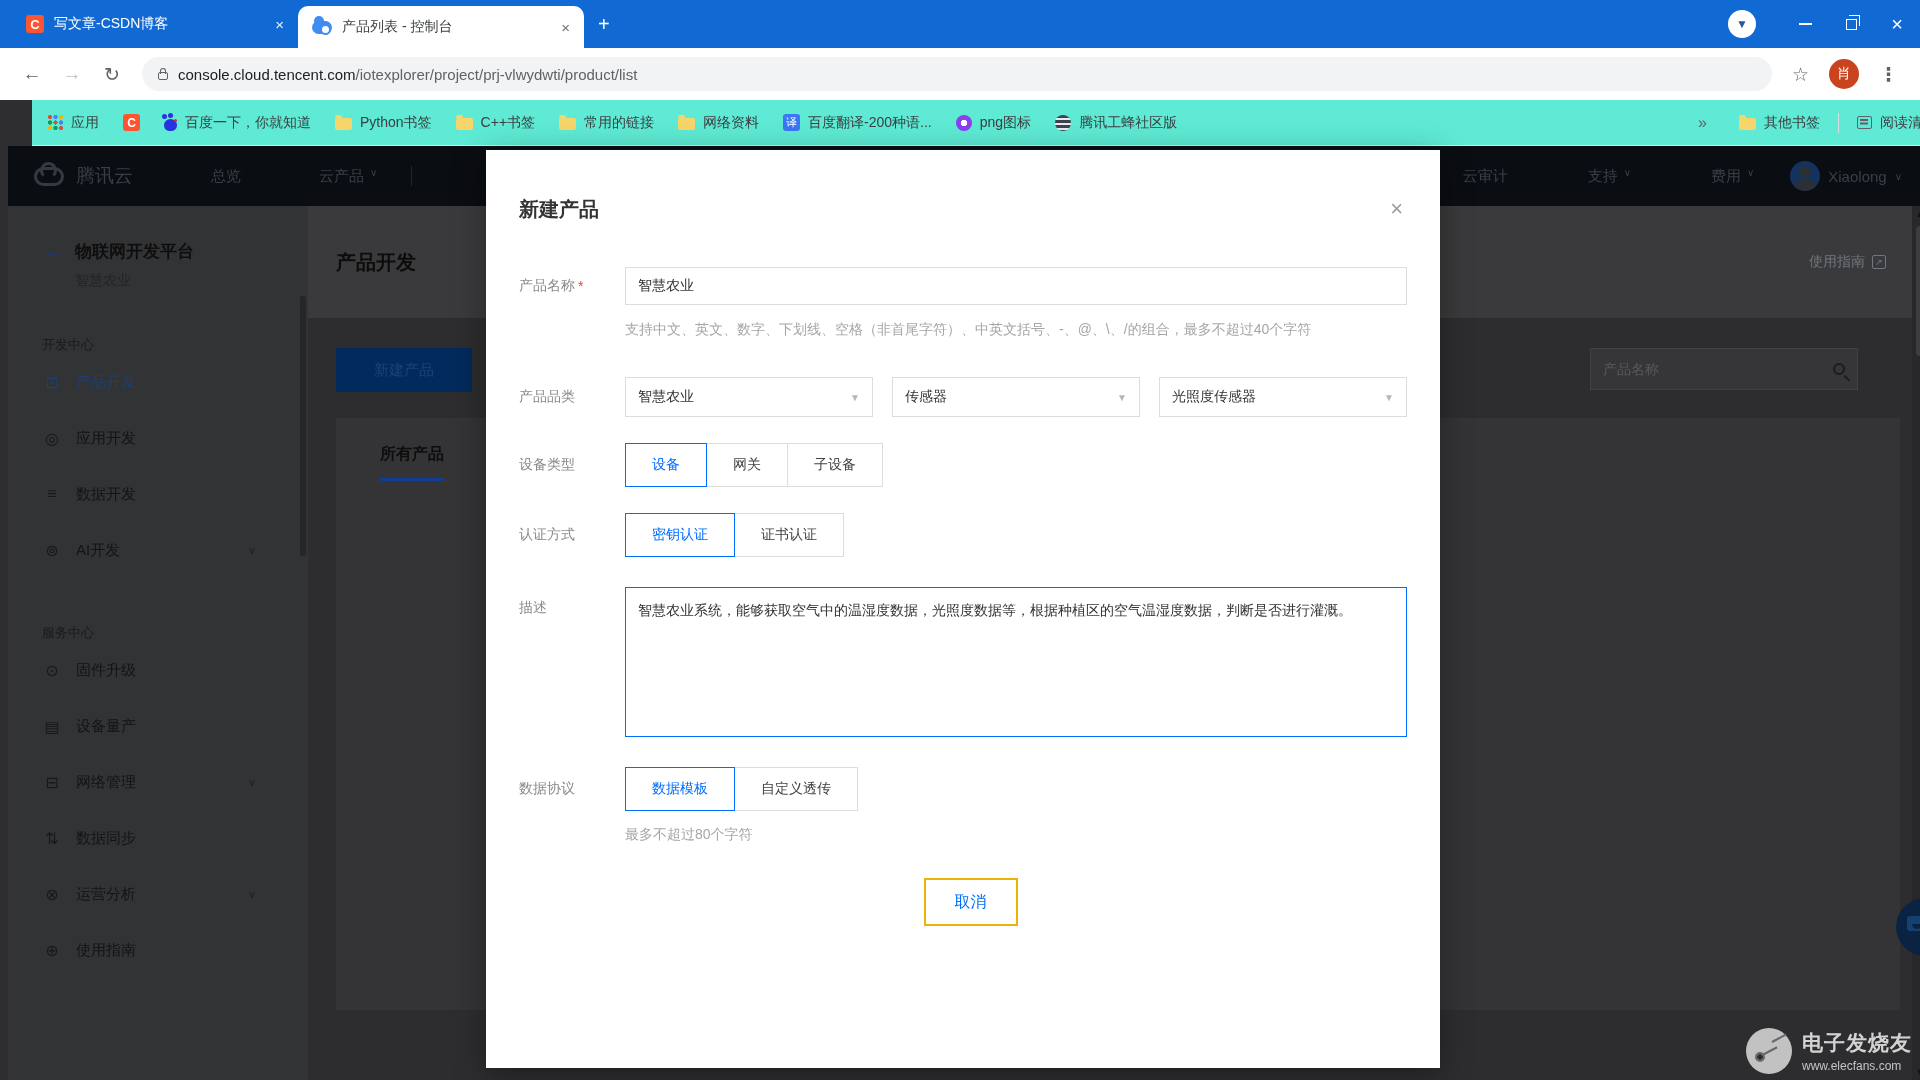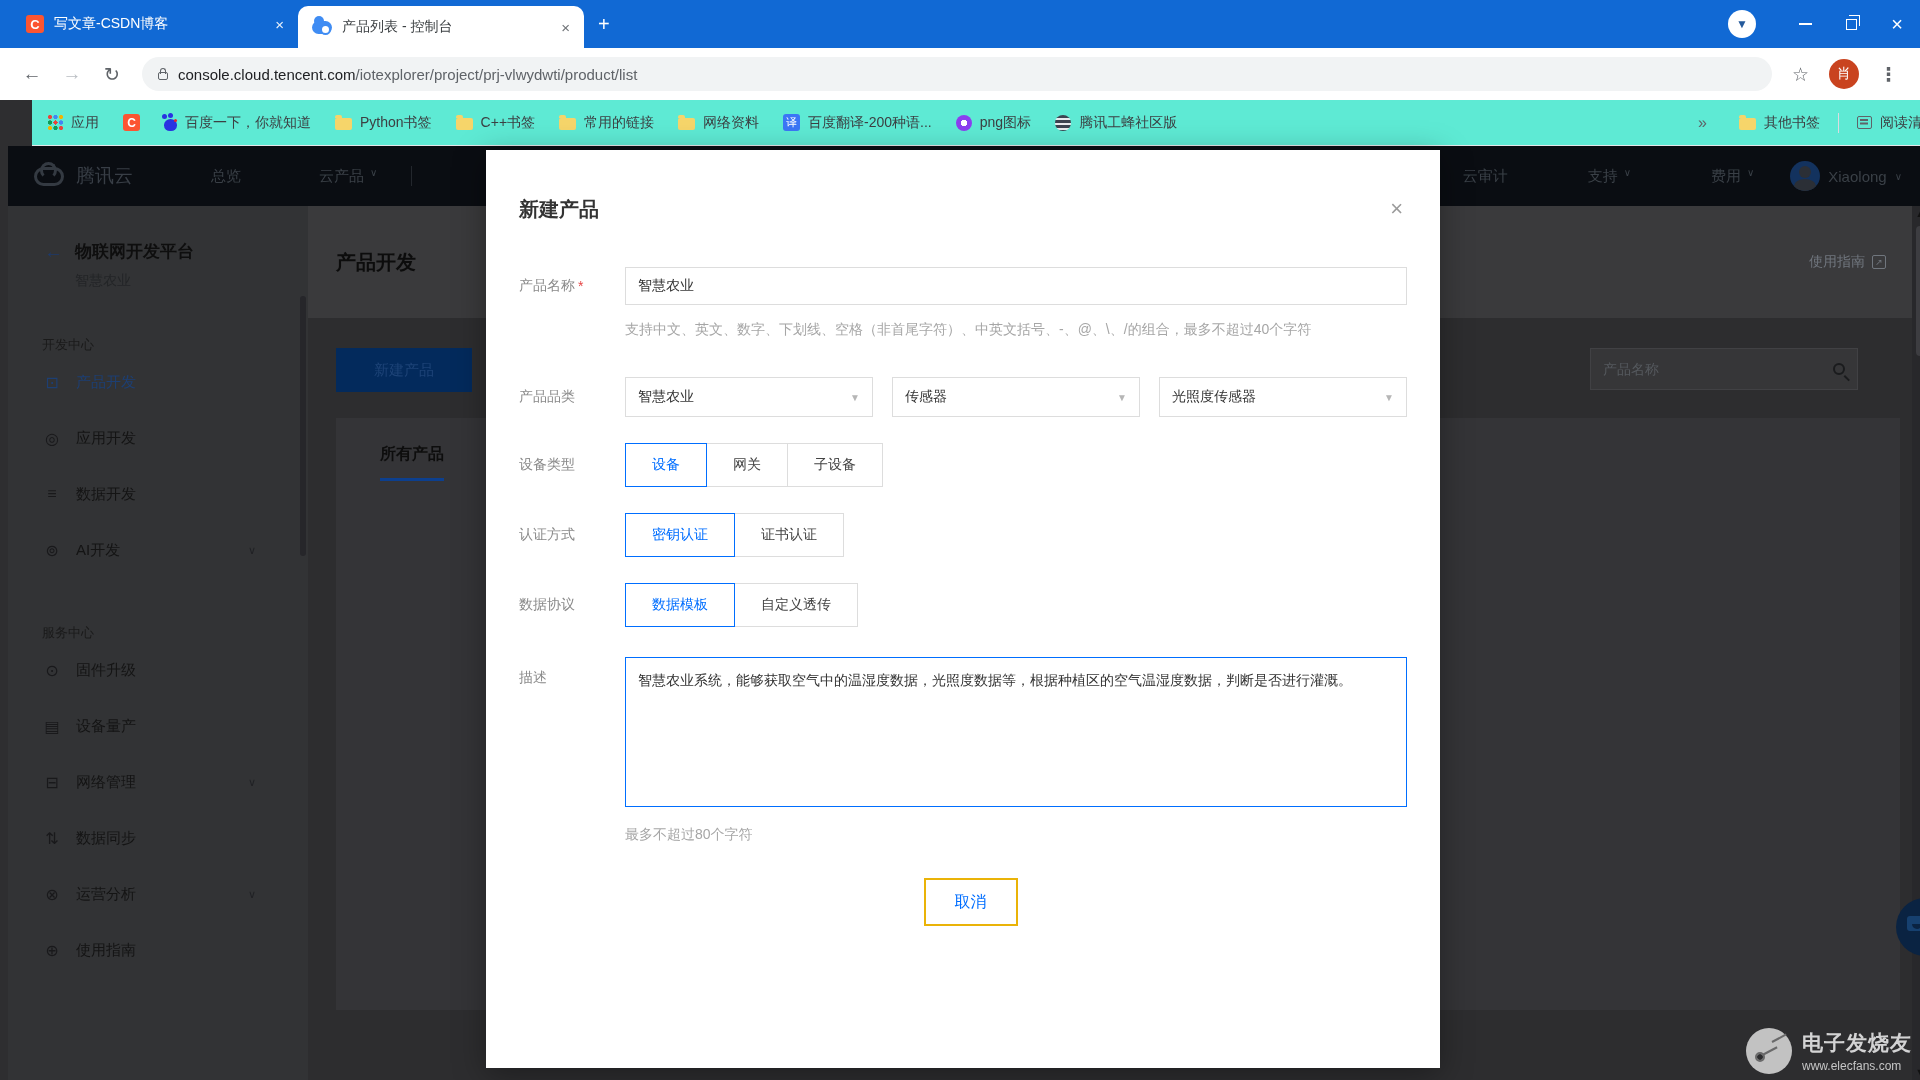--- a/index.html
+++ b/index.html
@@ -462,32 +462,32 @@
 
       <div class="frow">
         <div class="flabel">认证方式</div>
         <div class="fctrl seg">
           <button class="sel-on">密钥认证</button>
           <button>证书认证</button>
         </div>
       </div>
 
 
+      <div class="frow" style="margin-top:30px">
+        <div class="flabel top">描述</div>
+        <div class="fctrl">
+          <textarea class="desc-area" style="">智慧农业系统，能够获取空气中的温湿度数据，光照度数据等，根据种植区的空气温湿度数据，判断是否进行灌溉。</textarea>
+        </div>
+      </div>
+
       <div class="frow">
         <div class="flabel">数据协议</div>
         <div class="fctrl seg">
           <button class="sel-on">数据模板</button>
           <button>自定义透传</button>
-        </div>
-      </div>
-
-      <div class="frow" style="margin-top:30px">
-        <div class="flabel top">描述</div>
-        <div class="fctrl">
-          <textarea class="desc-area" style="">智慧农业系统，能够获取空气中的温湿度数据，光照度数据等，根据种植区的空气温湿度数据，判断是否进行灌溉。</textarea>
         </div>
       </div>
       <div class="help2">最多不超过80个字符</div>
 
       <div class="modal-actions">
         <button class="btn-cancel">取消</button>
       </div>
     </div>
   </div>
 

